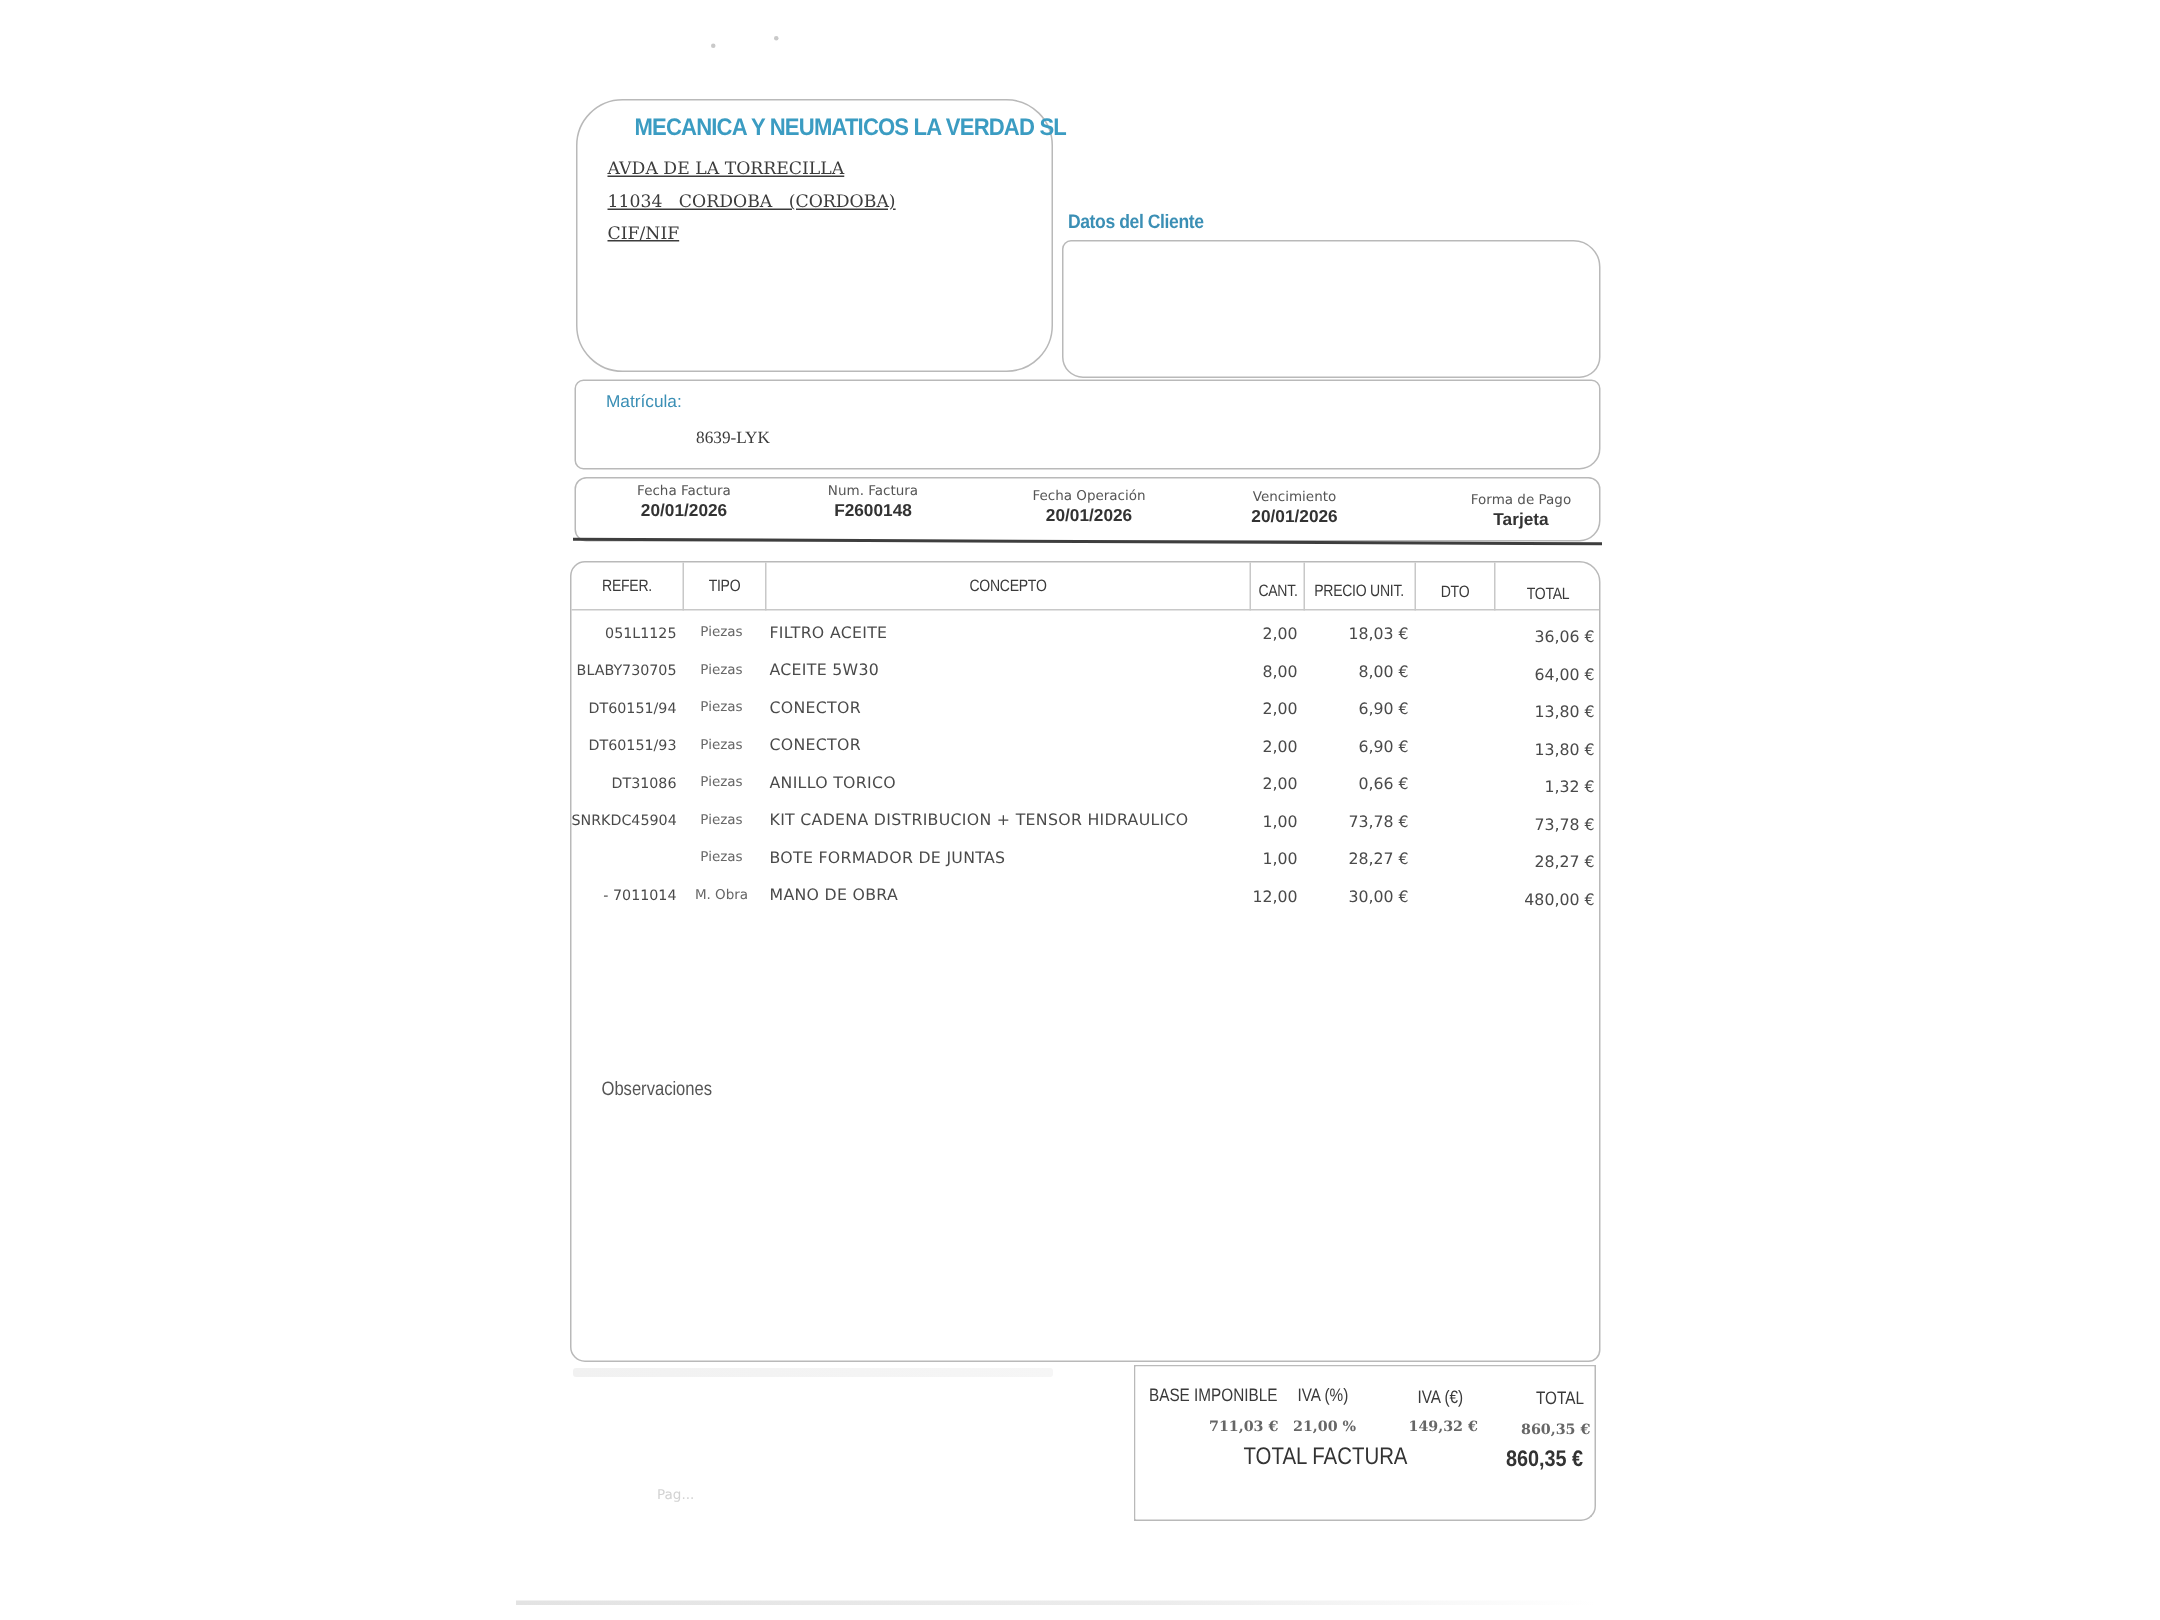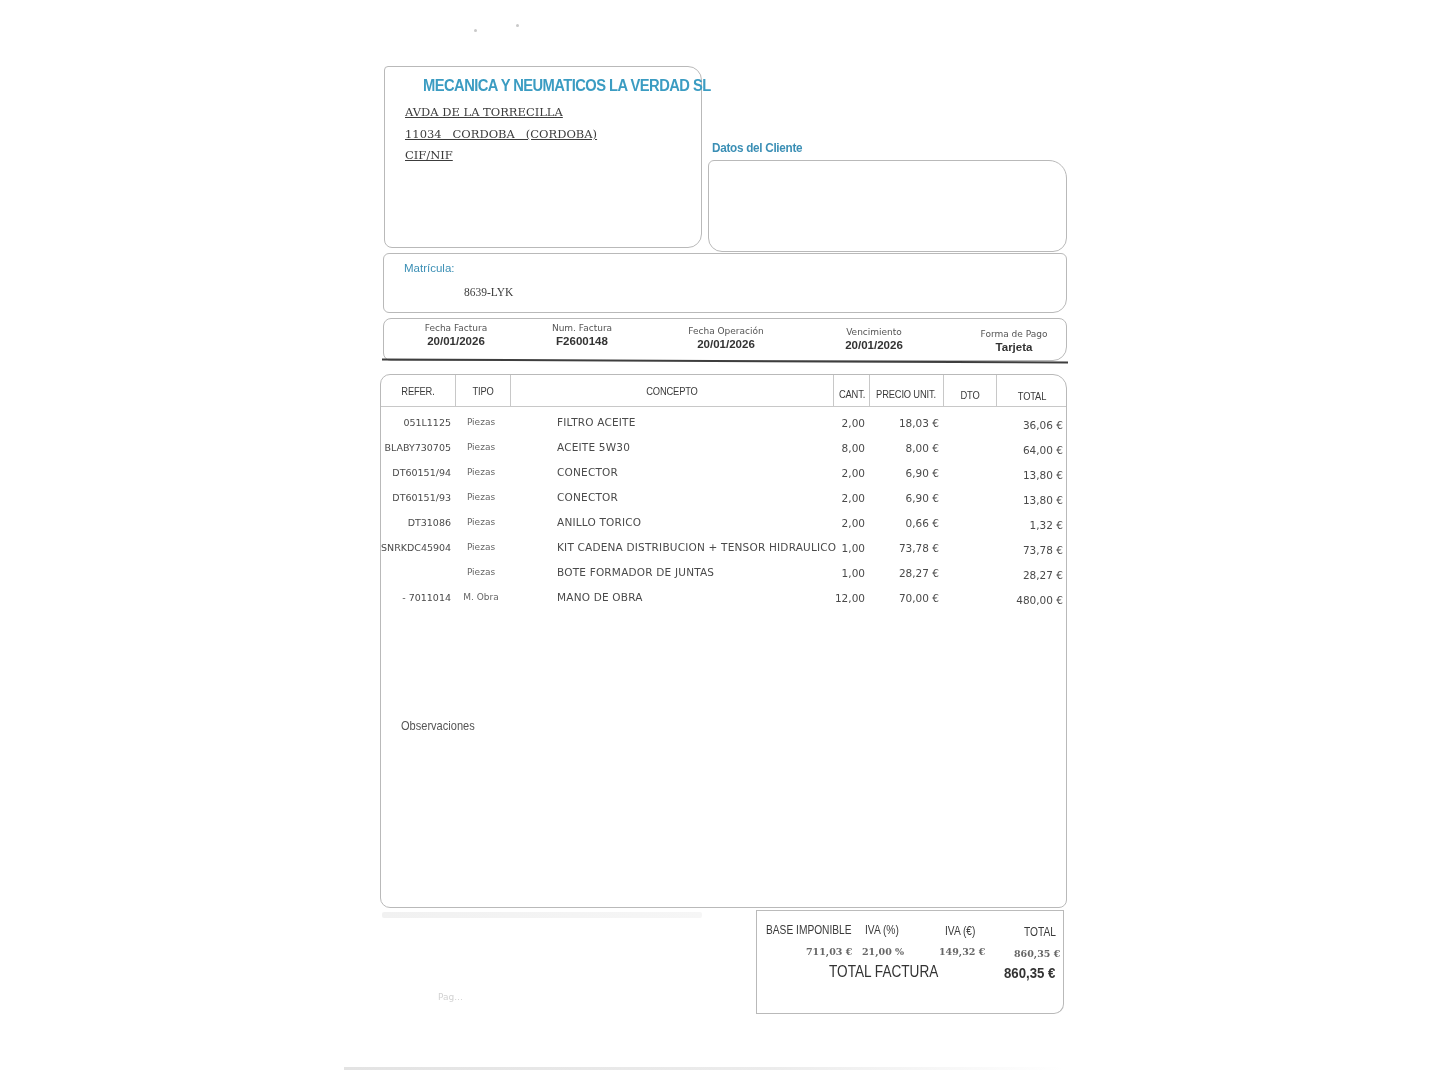--- a/index.html
+++ b/index.html
@@ -1,21 +1,21 @@
 <!DOCTYPE html>
 <html><head>
   <meta charset="utf-8">
   <style>
     * { box-sizing: border-box; margin: 0; padding: 0; }
     html, body { width: 1440px; height: 1080px; background: #ffffff; overflow: hidden; }
     body { position: relative; font-family: "DejaVu Sans", sans-serif; color: #4a4a4a; }
     .box { position: absolute; border: 1px solid #b9b9b9; border-radius: 14px; background: #fff; }
 
     
-    #company-box { left: 384px; top: 66px; width: 318px; height: 182px; border-top-left-radius: 4px; border-bottom-left-radius: 8px; }
+    #company-box { left: 384px; top: 66px; width: 318px; height: 182px; border-top-left-radius: 4px; border-bottom-left-radius: 8px; border-radius: 31px; }
     .company-name { position: absolute; left: 38px; top: 10px; font-family: "Liberation Sans Narrow", "Liberation Sans", sans-serif; font-weight: bold; font-size: 16px; color: #3b9cc2; letter-spacing: -0.6px; transform: scaleX(0.92); transform-origin: left; white-space: nowrap; }
     .company-line { position: absolute; left: 20px; font-family: "DejaVu Serif", serif; font-size: 11.5px; color: #3c3c3c; white-space: nowrap; text-decoration: underline; }
 
     
     .client-title { position: absolute; left: 712px; top: 140px; font-family: "Liberation Sans", sans-serif; font-weight: bold; font-size: 13px; color: #3b8fb5; letter-spacing: -0.3px; transform: scaleX(0.9); transform-origin: left; }
     #client-box { left: 708px; top: 160px; width: 359px; height: 92px; border-top-left-radius: 6px; border-top-right-radius: 18px; }
 
     
     #vehicle-box { left: 383px; top: 253px; width: 684px; height: 60px; border-radius: 6px 6px 14px 6px; }
     .mat-label { position: absolute; left: 20px; top: 8px; font-family: Liberation Sans, sans-serif; font-size: 11.5px; color: #3b8fb5; }
@@ -30,21 +30,21 @@
 
     
     #table-box { left: 380px; top: 374px; width: 687px; height: 534px; border-radius: 10px 14px 8px 10px; }
     .thead { position: absolute; left: 0; top: 0; width: 100%; height: 32px; border-bottom: 1px solid #c8c8c8; }
     .th { position: absolute; top: 0; height: 32px; line-height: 32px; text-align: center; font-family: "Liberation Sans", sans-serif; font-size: 11px; color: #3a3a3a; transform: scaleX(0.85); letter-spacing: -0.2px; white-space: nowrap; }
     .th-div { position: absolute; top: 0; width: 1px; height: 32px; background: #c8c8c8; }
 
     .row { position: absolute; left: 0; width: 100%; height: 20px; font-family: "DejaVu Sans", sans-serif; color: #4a4a4a; }
     .c-ref { position: absolute; left: 0; width: 70px; text-align: right; font-size: 9.5px; top: 2px; white-space: nowrap; }
     .c-tipo { position: absolute; left: 76px; width: 48px; text-align: center; font-size: 9px; top: 2px; white-space: nowrap; color: #666; }
-    .c-concept { position: absolute; left: 132px; font-size: 10.5px; top: 1px; white-space: nowrap; letter-spacing: 0.2px; margin-left: 44px; }
+    .c-concept { position: absolute; left: 132px; font-size: 10.5px; top: 1px; white-space: nowrap; letter-spacing: 0.2px; }
     .c-cant { position: absolute; left: 452px; width: 32px; text-align: right; font-size: 10.5px; top: 2px; }
     .c-price { position: absolute; left: 490px; width: 68px; text-align: right; font-size: 10.5px; top: 2px; white-space: nowrap; }
     .c-total { position: absolute; left: 600px; width: 82px; text-align: right; font-size: 10.5px; top: 4px; white-space: nowrap; }
 
     .obs { position: absolute; left: 20px; top: 343px; font-family: "Liberation Sans", sans-serif; font-size: 13px; color: #555; transform: scaleX(0.85); transform-origin: left; }
 
     
     #totals-box { left: 756px; top: 910px; width: 308px; height: 104px; border-radius: 0 0 10px 0; border-top: 1px solid #bbb; }
     .tot-h { position: absolute; top: 12px; font-family: "Liberation Sans", sans-serif; font-size: 12px; color: #3a3a3a; transform: scaleX(0.85); transform-origin: left; white-space: nowrap; }
     .tot-v { position: absolute; top: 35px; font-family: "DejaVu Serif", serif; font-size: 9.5px; color: #666; white-space: nowrap; font-weight: bold; }
@@ -83,21 +83,21 @@
     <span class="meta-value">20/01/2026</span>
   </div>
   <div class="meta-col" style="left:150px; width:96px;">
     <span class="meta-label">Num. Factura</span>
     <span class="meta-value">F2600148</span>
   </div>
   <div class="meta-col" style="left:290px; width:104px; top:7px;">
     <span class="meta-label">Fecha Operación</span>
     <span class="meta-value">20/01/2026</span>
   </div>
-  <div class="meta-col" style="left:438px; width:104px; top:8px;">
+  <div class="meta-col" style="left:427px; width:104px; top:8px;">
     <span class="meta-label">Vencimiento</span>
     <span class="meta-value">20/01/2026</span>
   </div>
   <div class="meta-col" style="left:586px; width:88px; top:10px;">
     <span class="meta-label">Forma de Pago</span>
     <span class="meta-value">Tarjeta</span>
   </div>
 </div>
 <div class="rule"></div>
 
@@ -172,21 +172,21 @@
     <span class="c-concept">BOTE FORMADOR DE JUNTAS</span>
     <span class="c-cant">1,00</span>
     <span class="c-price">28,27 €</span>
     <span class="c-total">28,27 €</span>
   </div>
   <div class="row" style="top:215px;">
     <span class="c-ref">- 7011014</span>
     <span class="c-tipo">M. Obra</span>
     <span class="c-concept">MANO DE OBRA</span>
     <span class="c-cant">12,00</span>
-    <span class="c-price">70,00 €</span>
+    <span class="c-price">30,00 €</span>
     <span class="c-total">480,00 €</span>
   </div>
 
   <div class="obs">Observaciones</div>
 </div>
 
 <div class="footer-faint"></div>
 <div class="page-label">Pag...</div>
 
 <div class="box" id="totals-box">

